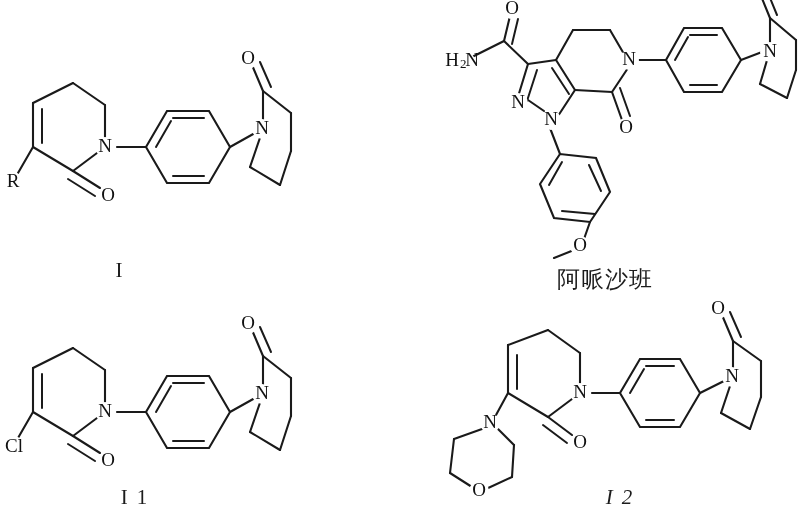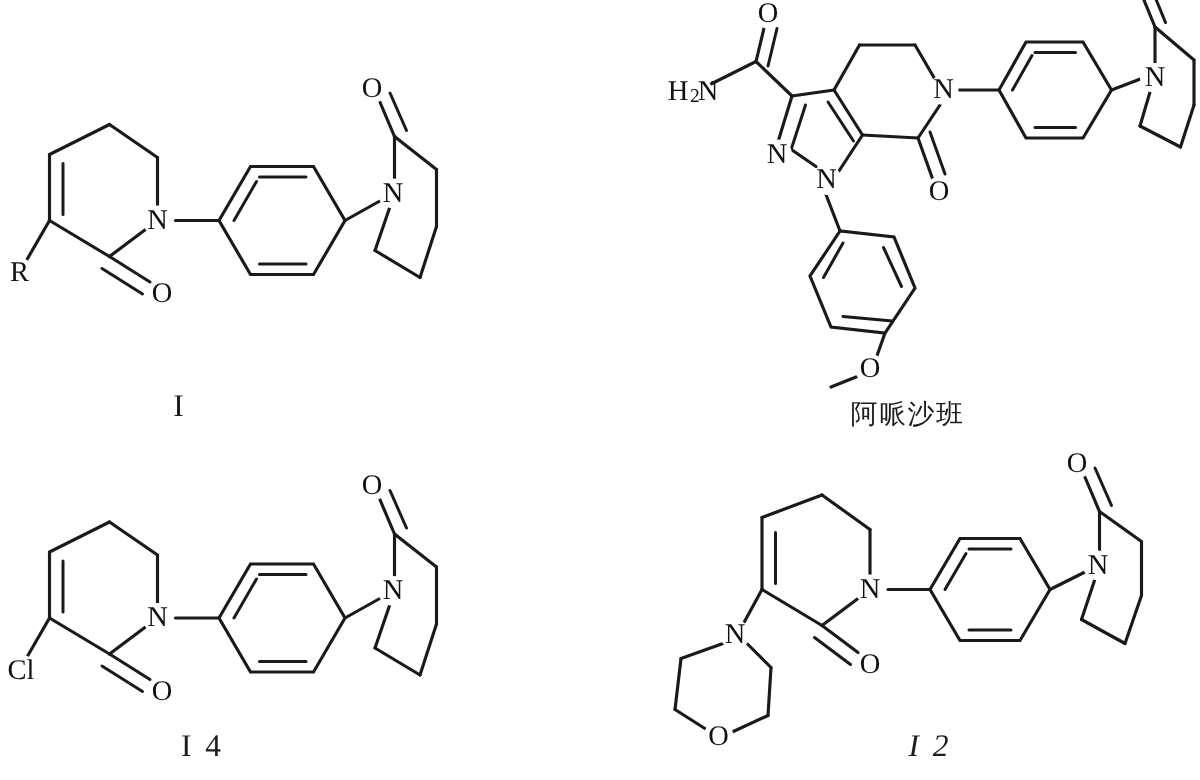--- a/index.html
+++ b/index.html
@@ -55,21 +55,21 @@
     position: absolute;
     font-family: "Liberation Serif", serif;
     font-size: 21px;
     color: #1c1c1c;
     text-align: center;
     white-space: nowrap;
     letter-spacing: 2px;
   }
   .struct-label.cjk {
     font-family: "DejaVu Sans", sans-serif;
-    font-size: 18px;
+    font-size: 23px;
     letter-spacing: 1px;
   }
 </style>
 </head>
 <body>
 
 <div class="figure-sheet">
 
   <div class="struct" style="left:5px; top:55px;">
     <svg width="290" height="200" viewBox="0 0 290 200">
@@ -249,21 +249,21 @@
       <circle cx="8" cy="127" r="11" fill="#ffffff"></circle>
       <text class="atom" x="9" y="128">Cl</text>
 
       <circle cx="257" cy="74" r="10" fill="#ffffff"></circle>
       <text class="atom" x="257" y="75">N</text>
 
       <circle cx="243" cy="4" r="10" fill="#ffffff"></circle>
       <text class="atom" x="243" y="5">O</text>
     </svg>
   </div>
-  <div class="struct-label" style="left:70px; top:485px; width:130px;">I 4</div>
+  <div class="struct-label" style="left:70px; top:485px; width:130px;">I 1</div>
 
   <div class="struct" style="left:450px; top:305px;">
     <svg width="345" height="200" viewBox="0 0 345 200">
 
       <path class="bond" d="M58,40 L98,25"></path>
       <path class="bond" d="M98,25 L130,48"></path>
       <path class="bond" d="M130,48 L130,88"></path>
       <path class="bond" d="M130,88 L98,112"></path>
       <path class="bond" d="M98,112 L58,88"></path>
       <path class="bond" d="M58,88 L58,40"></path>

